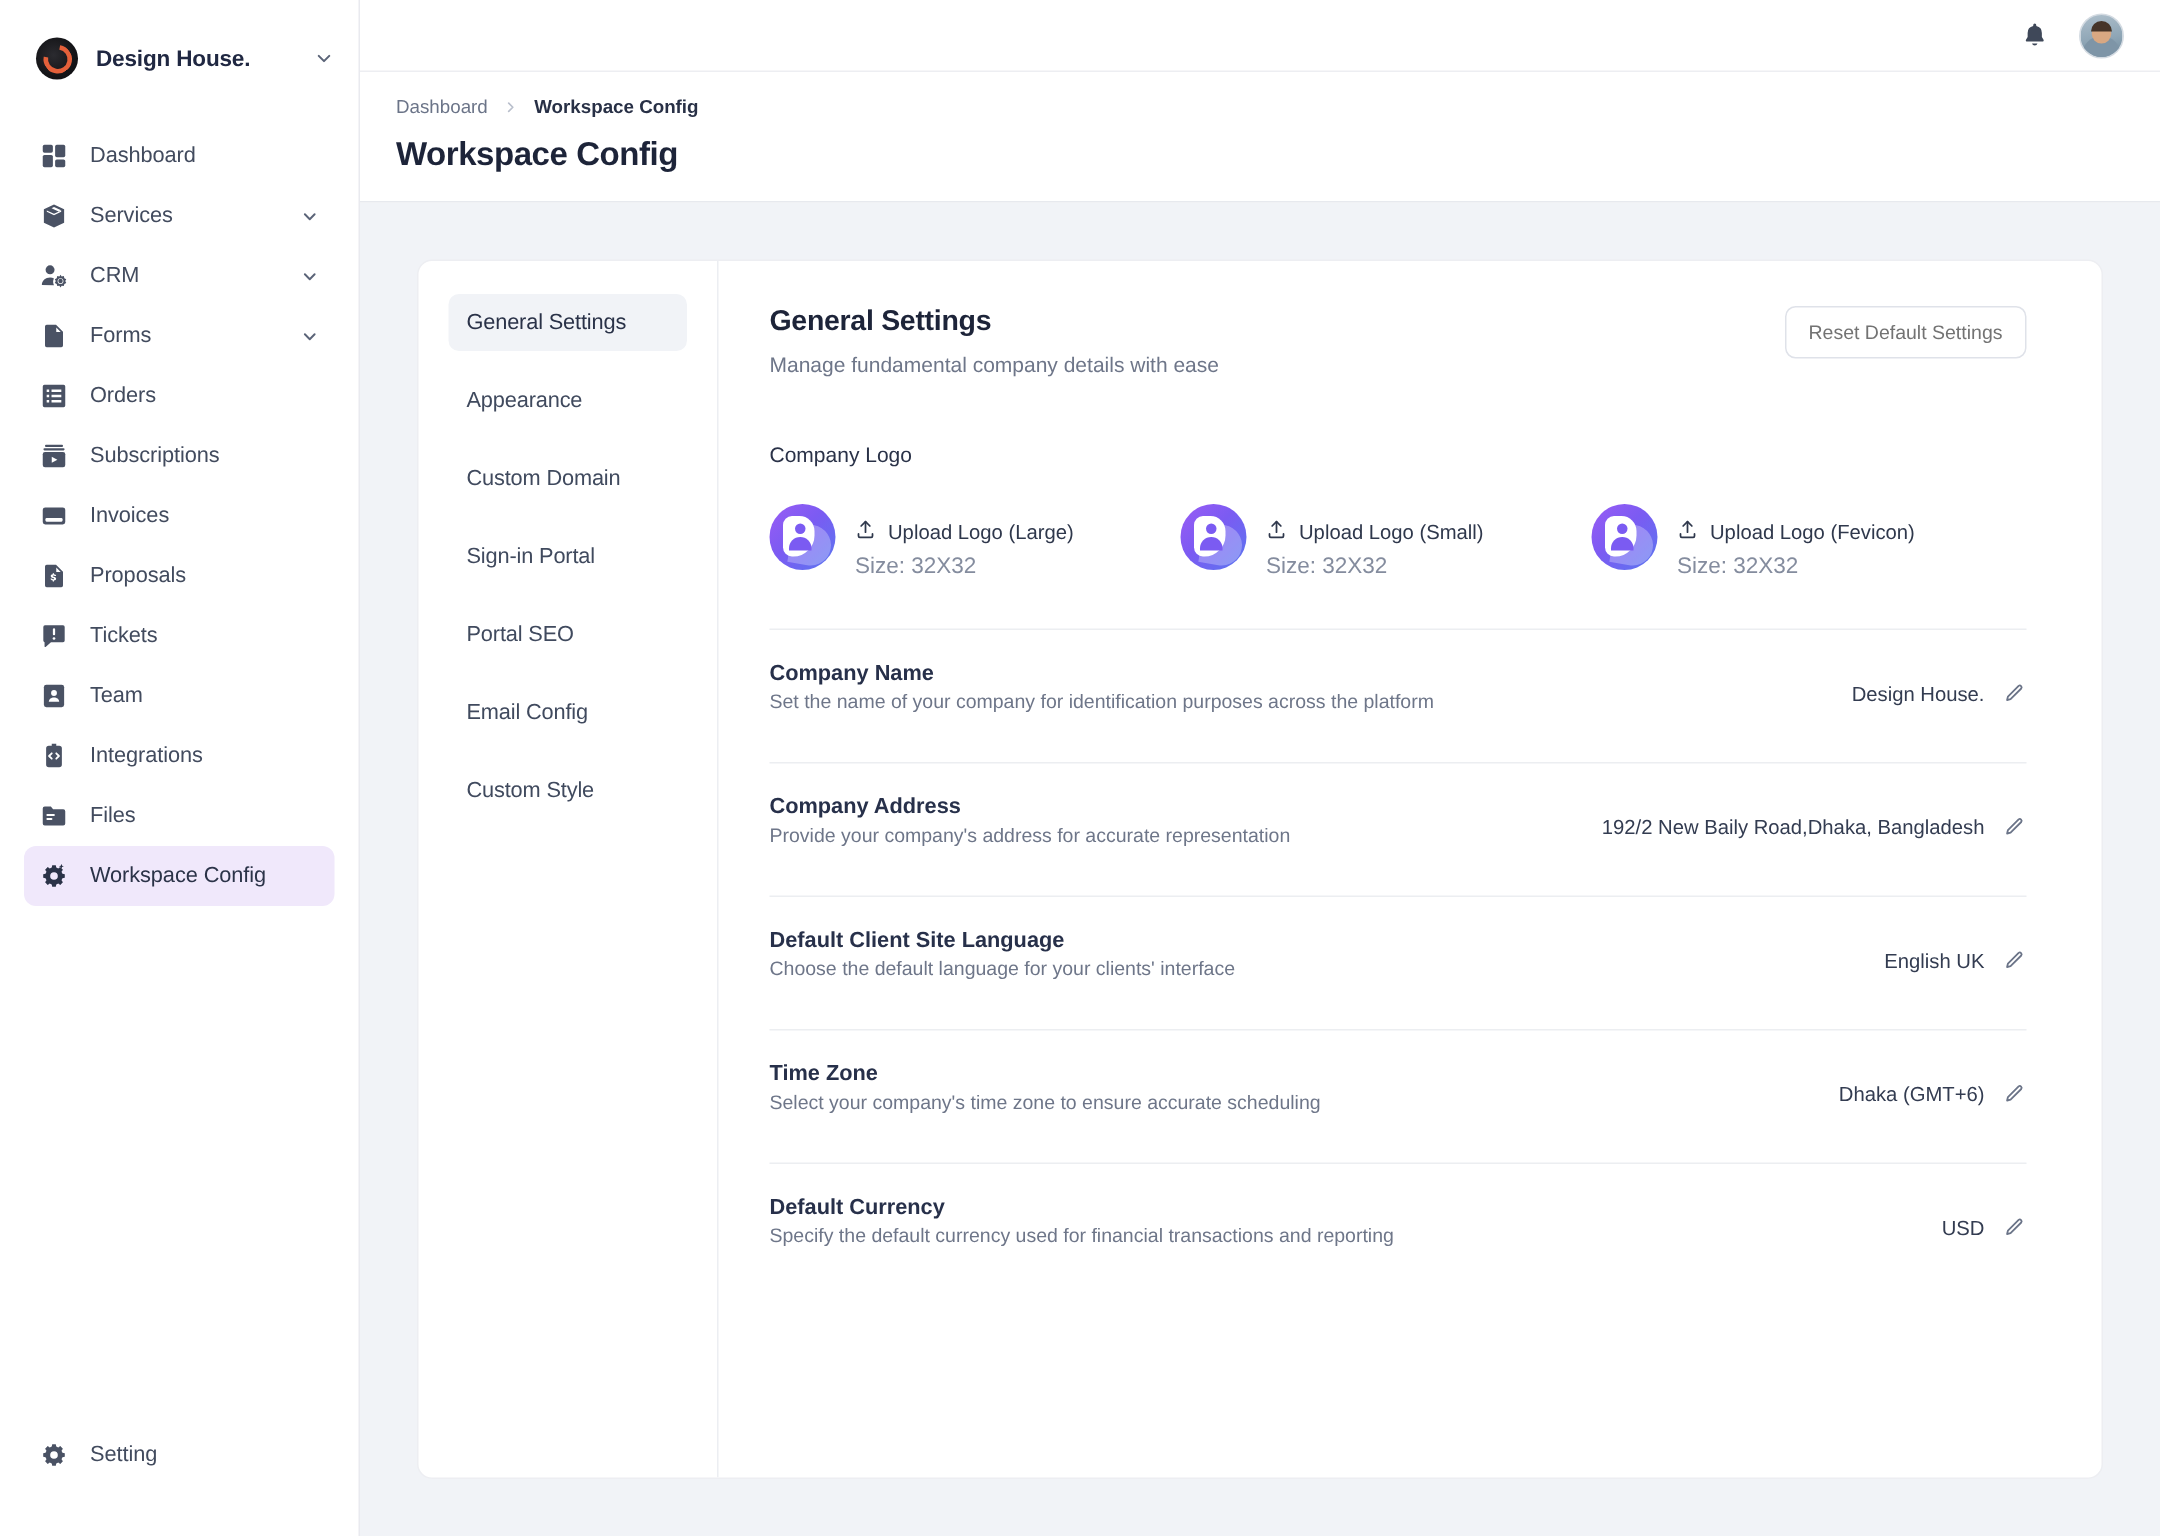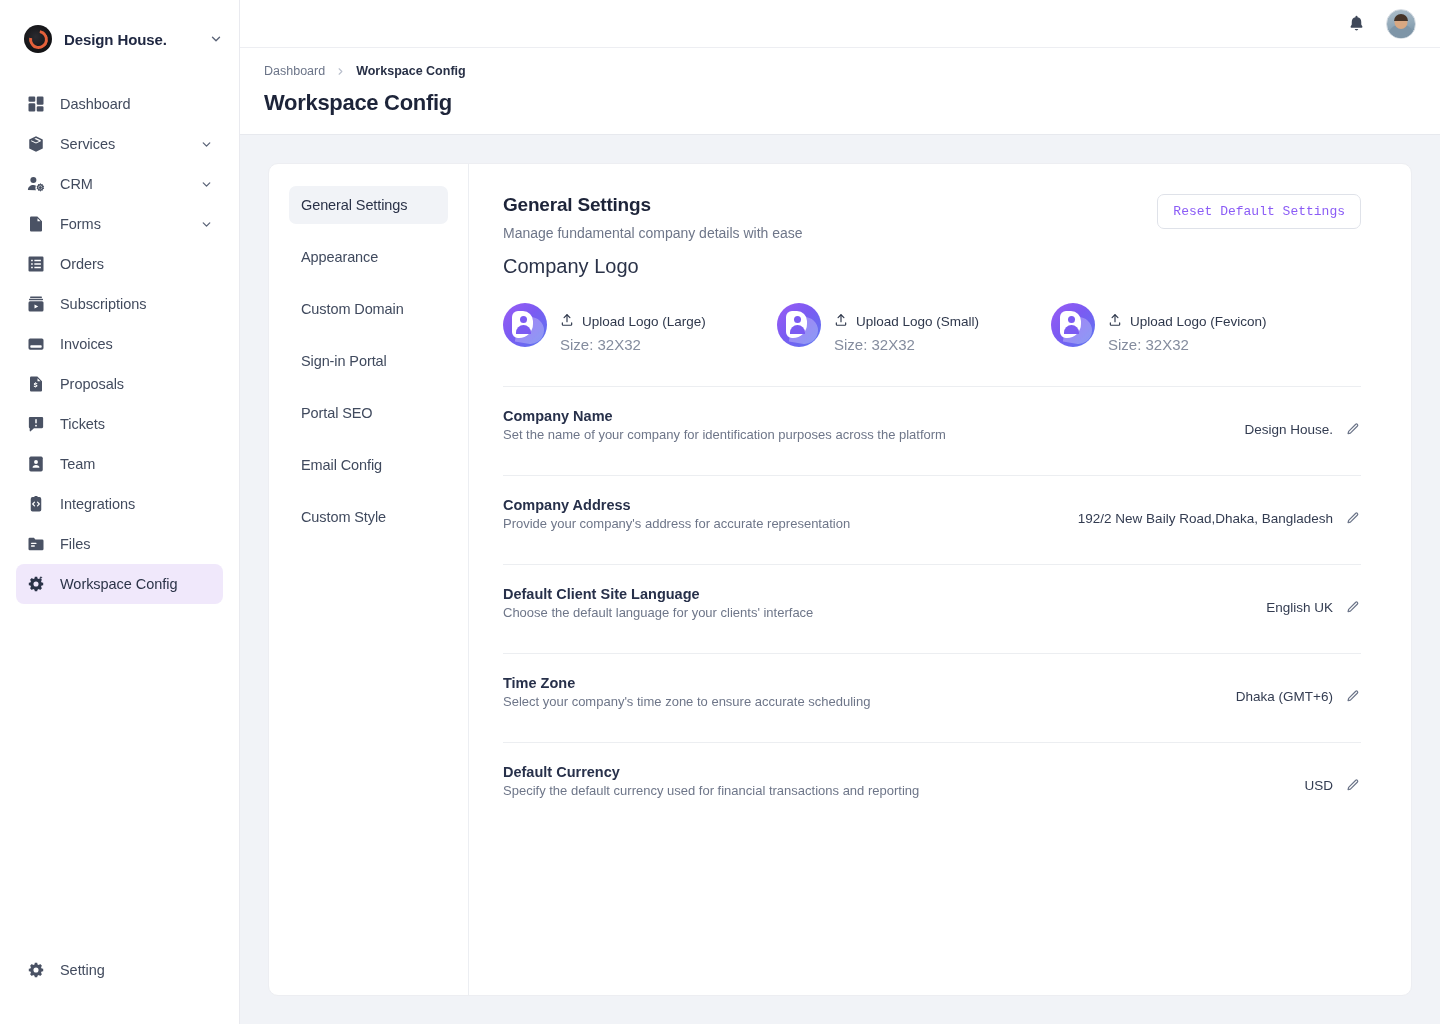--- a/index.html
+++ b/index.html
@@ -87,21 +87,21 @@
     background: #fff; border-bottom: 1px solid #e7e9ee;
     padding: 16px 24px 18px 24px; flex: 0 0 auto;
   }
   .crumbs { display: flex; align-items: center; gap: 10px; font-size: 12.5px; }
   .crumb-link { color: #6b7488; cursor: pointer; }
   .crumb-sep { color: #b9bfcc; font-size: 11px; display:flex;}
   .crumb-current { color: #283046; font-weight: 600; }
   .page-title { font-size: 22px; font-weight: 700; color: #1d2439; margin-top: 12px; letter-spacing: -0.3px;}
 
   
-  .card-wrap { padding: 28px; flex: 1; min-height: 0; }
+  .card-wrap { padding: 38px; flex: 1; min-height: 0; }
   .card {
     background: #fff; border-radius: 10px; display: flex;
     height: 100%; border: 1px solid #edeef2; overflow: hidden;
   }
   .tabs {
     width: 200px; flex: 0 0 200px; padding: 22px 20px 22px 20px;
     border-right: 1px solid #eceef2;
   }
   .tab {
     height: 38px; display: flex; align-items: center;
@@ -109,26 +109,26 @@
     font-size: 14.5px; color: #404a5e; margin-bottom: 14px;
     letter-spacing: -0.1px;
   }
   .tab.active { background: #f1f3f7; color: #2a3248; }
 
   .panel { flex: 1; padding: 30px 50px 20px 34px; min-width: 0; }
   .panel-head { display: flex; align-items: flex-start; justify-content: space-between; }
   .panel-title { font-size: 19px; font-weight: 700; color: #1d2439; letter-spacing:-0.2px;}
   .panel-sub { font-size: 14px; color: #6e7689; margin-top: 9px; }
   .reset-btn {
-    border: 1px solid #dfe2e9; background: #fff; color: #8b5cf6;
+    border: 1px solid #dfe2e9; background: #fff; color: #737373;
     font-size: 13px; padding: 9px 15px; border-radius: 7px; cursor: pointer;
-    font-family: Liberation Mono, monospace; white-space: nowrap;
-  }
-
-  .section-label { font-size: 20px; color: #2a3248; font-weight: 500; margin-top: 14px; }
+    font-family: Liberation Sans, sans-serif; white-space: nowrap;
+  }
+
+  .section-label { font-size: 14px; color: #2a3248; font-weight: 500; margin-top: 44px; }
   .logo-row { display: flex; margin-top: 19px; }
   .logo-item { display: flex; align-items: center; gap: 13px; width: 274px; }
   .logo-mark {
     width: 44px; height: 44px; border-radius: 50%; flex: 0 0 44px;
     background: linear-gradient(135deg,#9a5cf5 0%, #7b5bf2 45%, #5a77f0 100%);
     position: relative; overflow: hidden;
   }
   .logo-mark .blob {
     position:absolute; width:27px; height:27px; right:3px; bottom:3px;
     border-radius: 50% 50% 50% 0;

